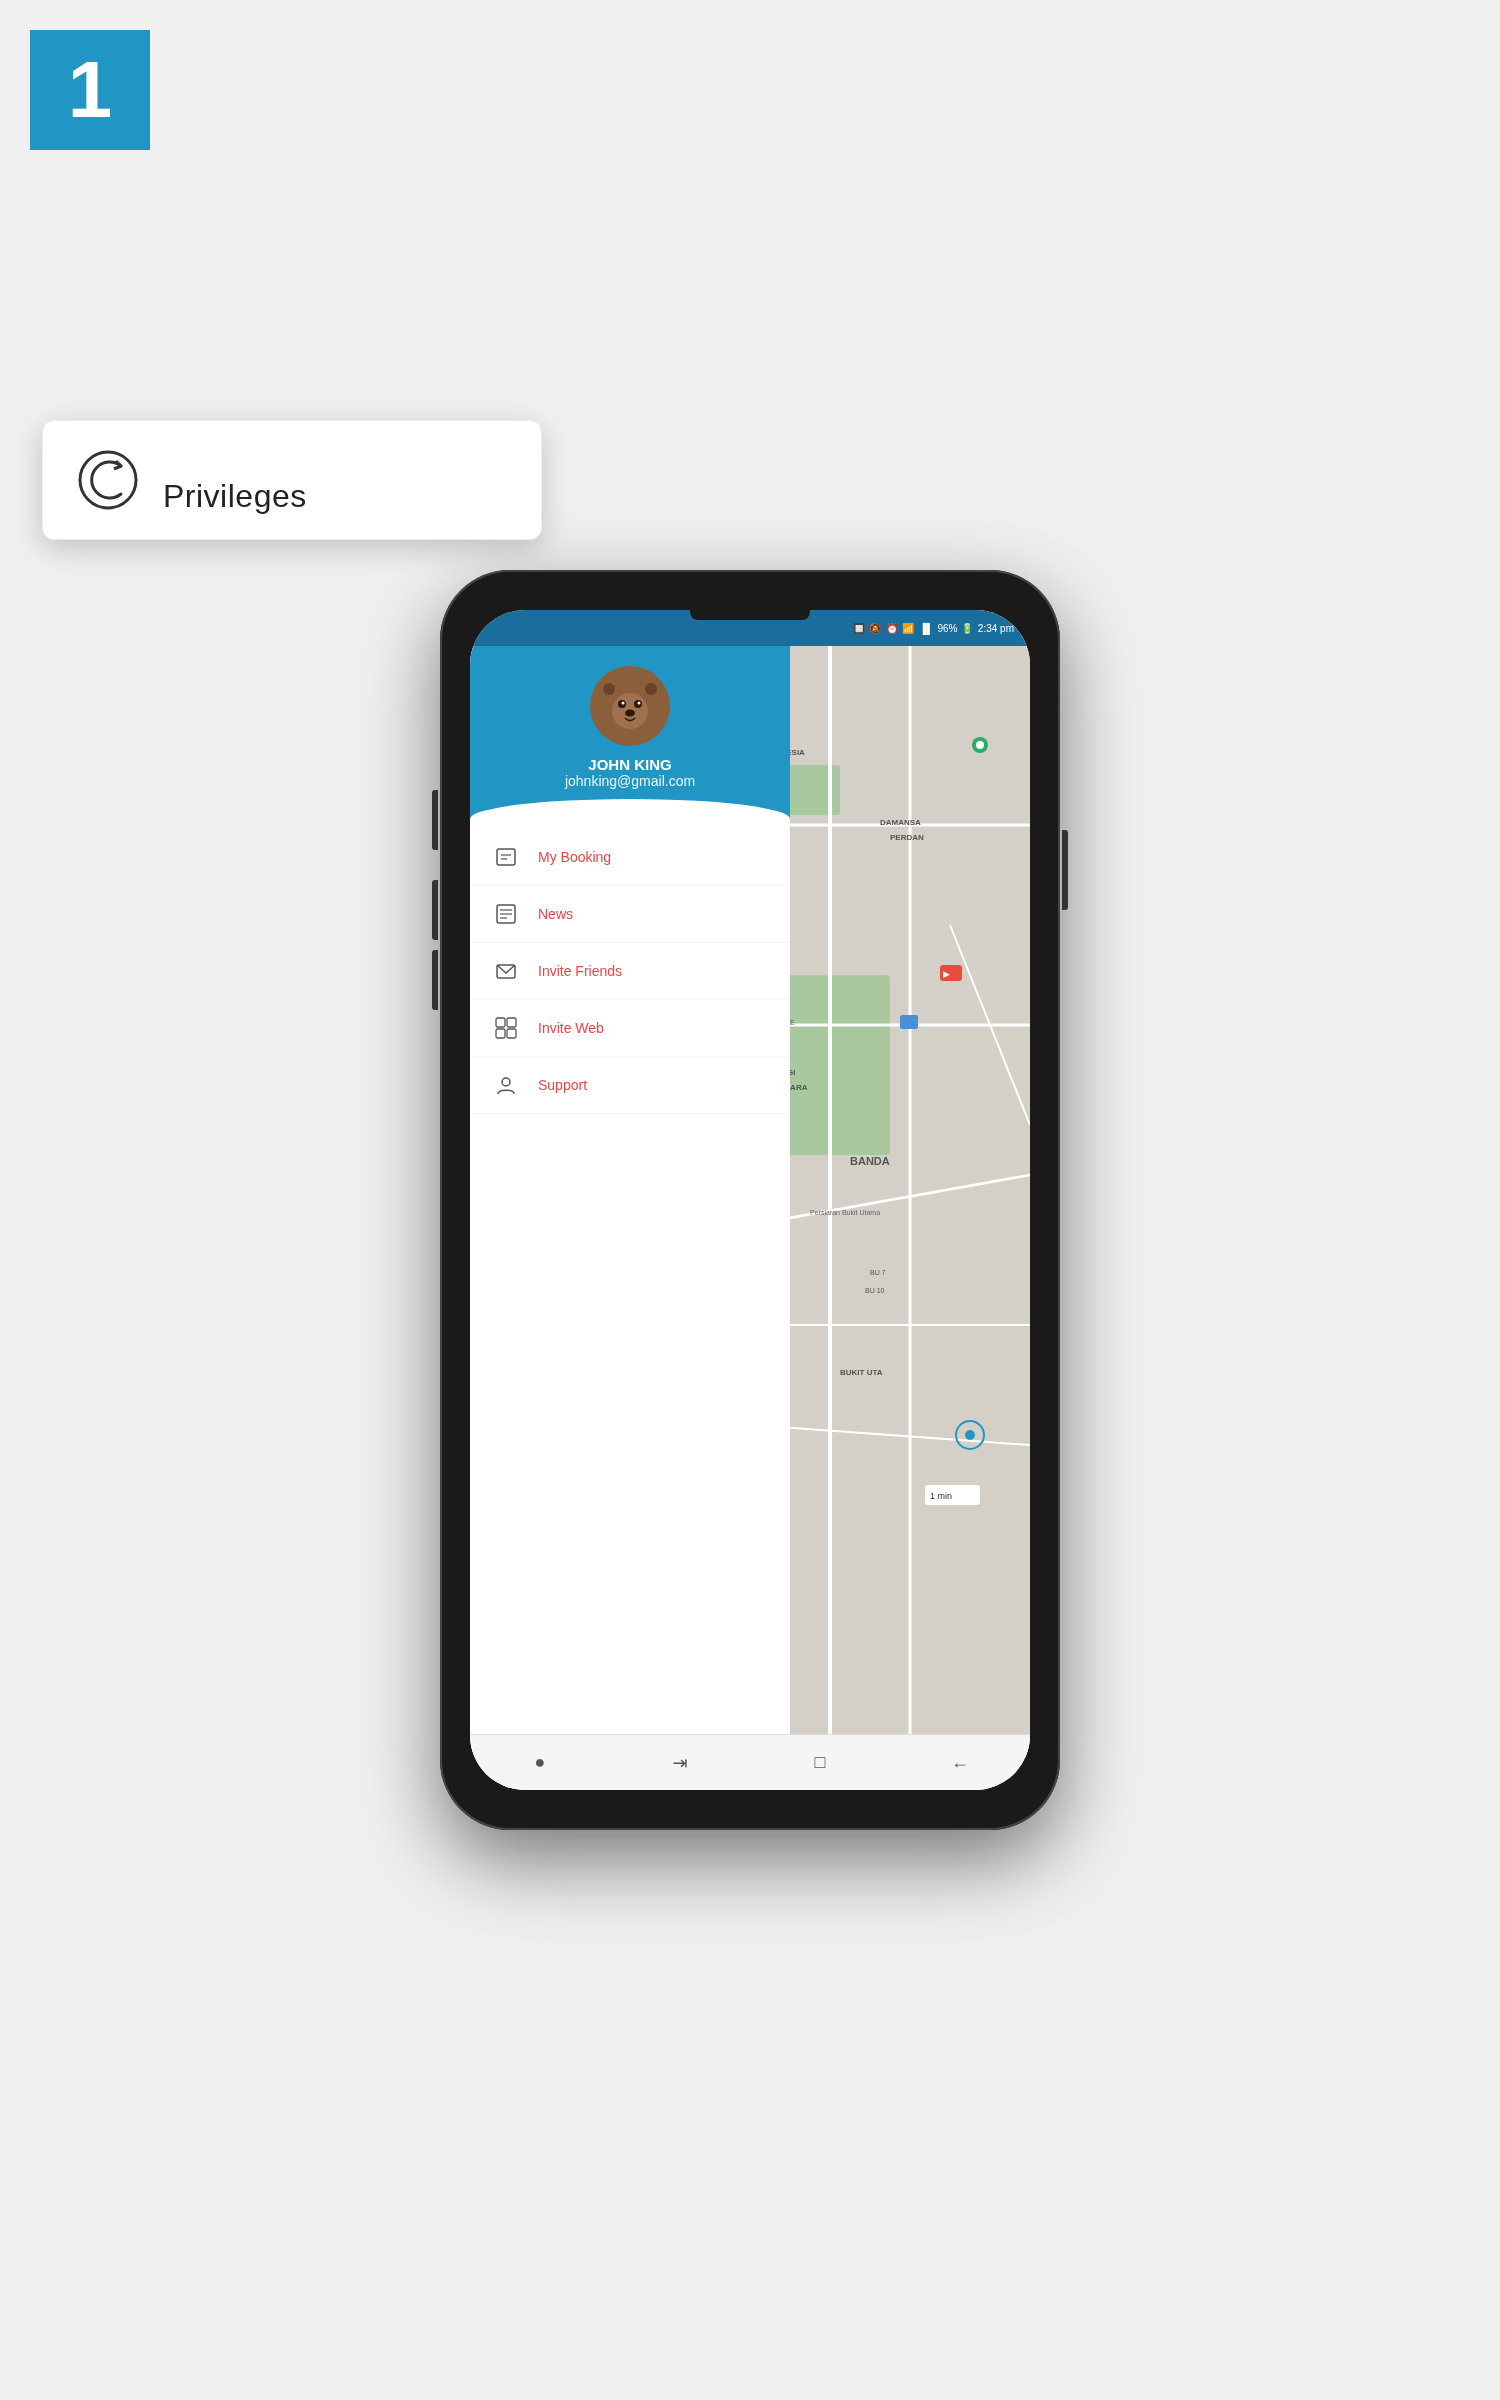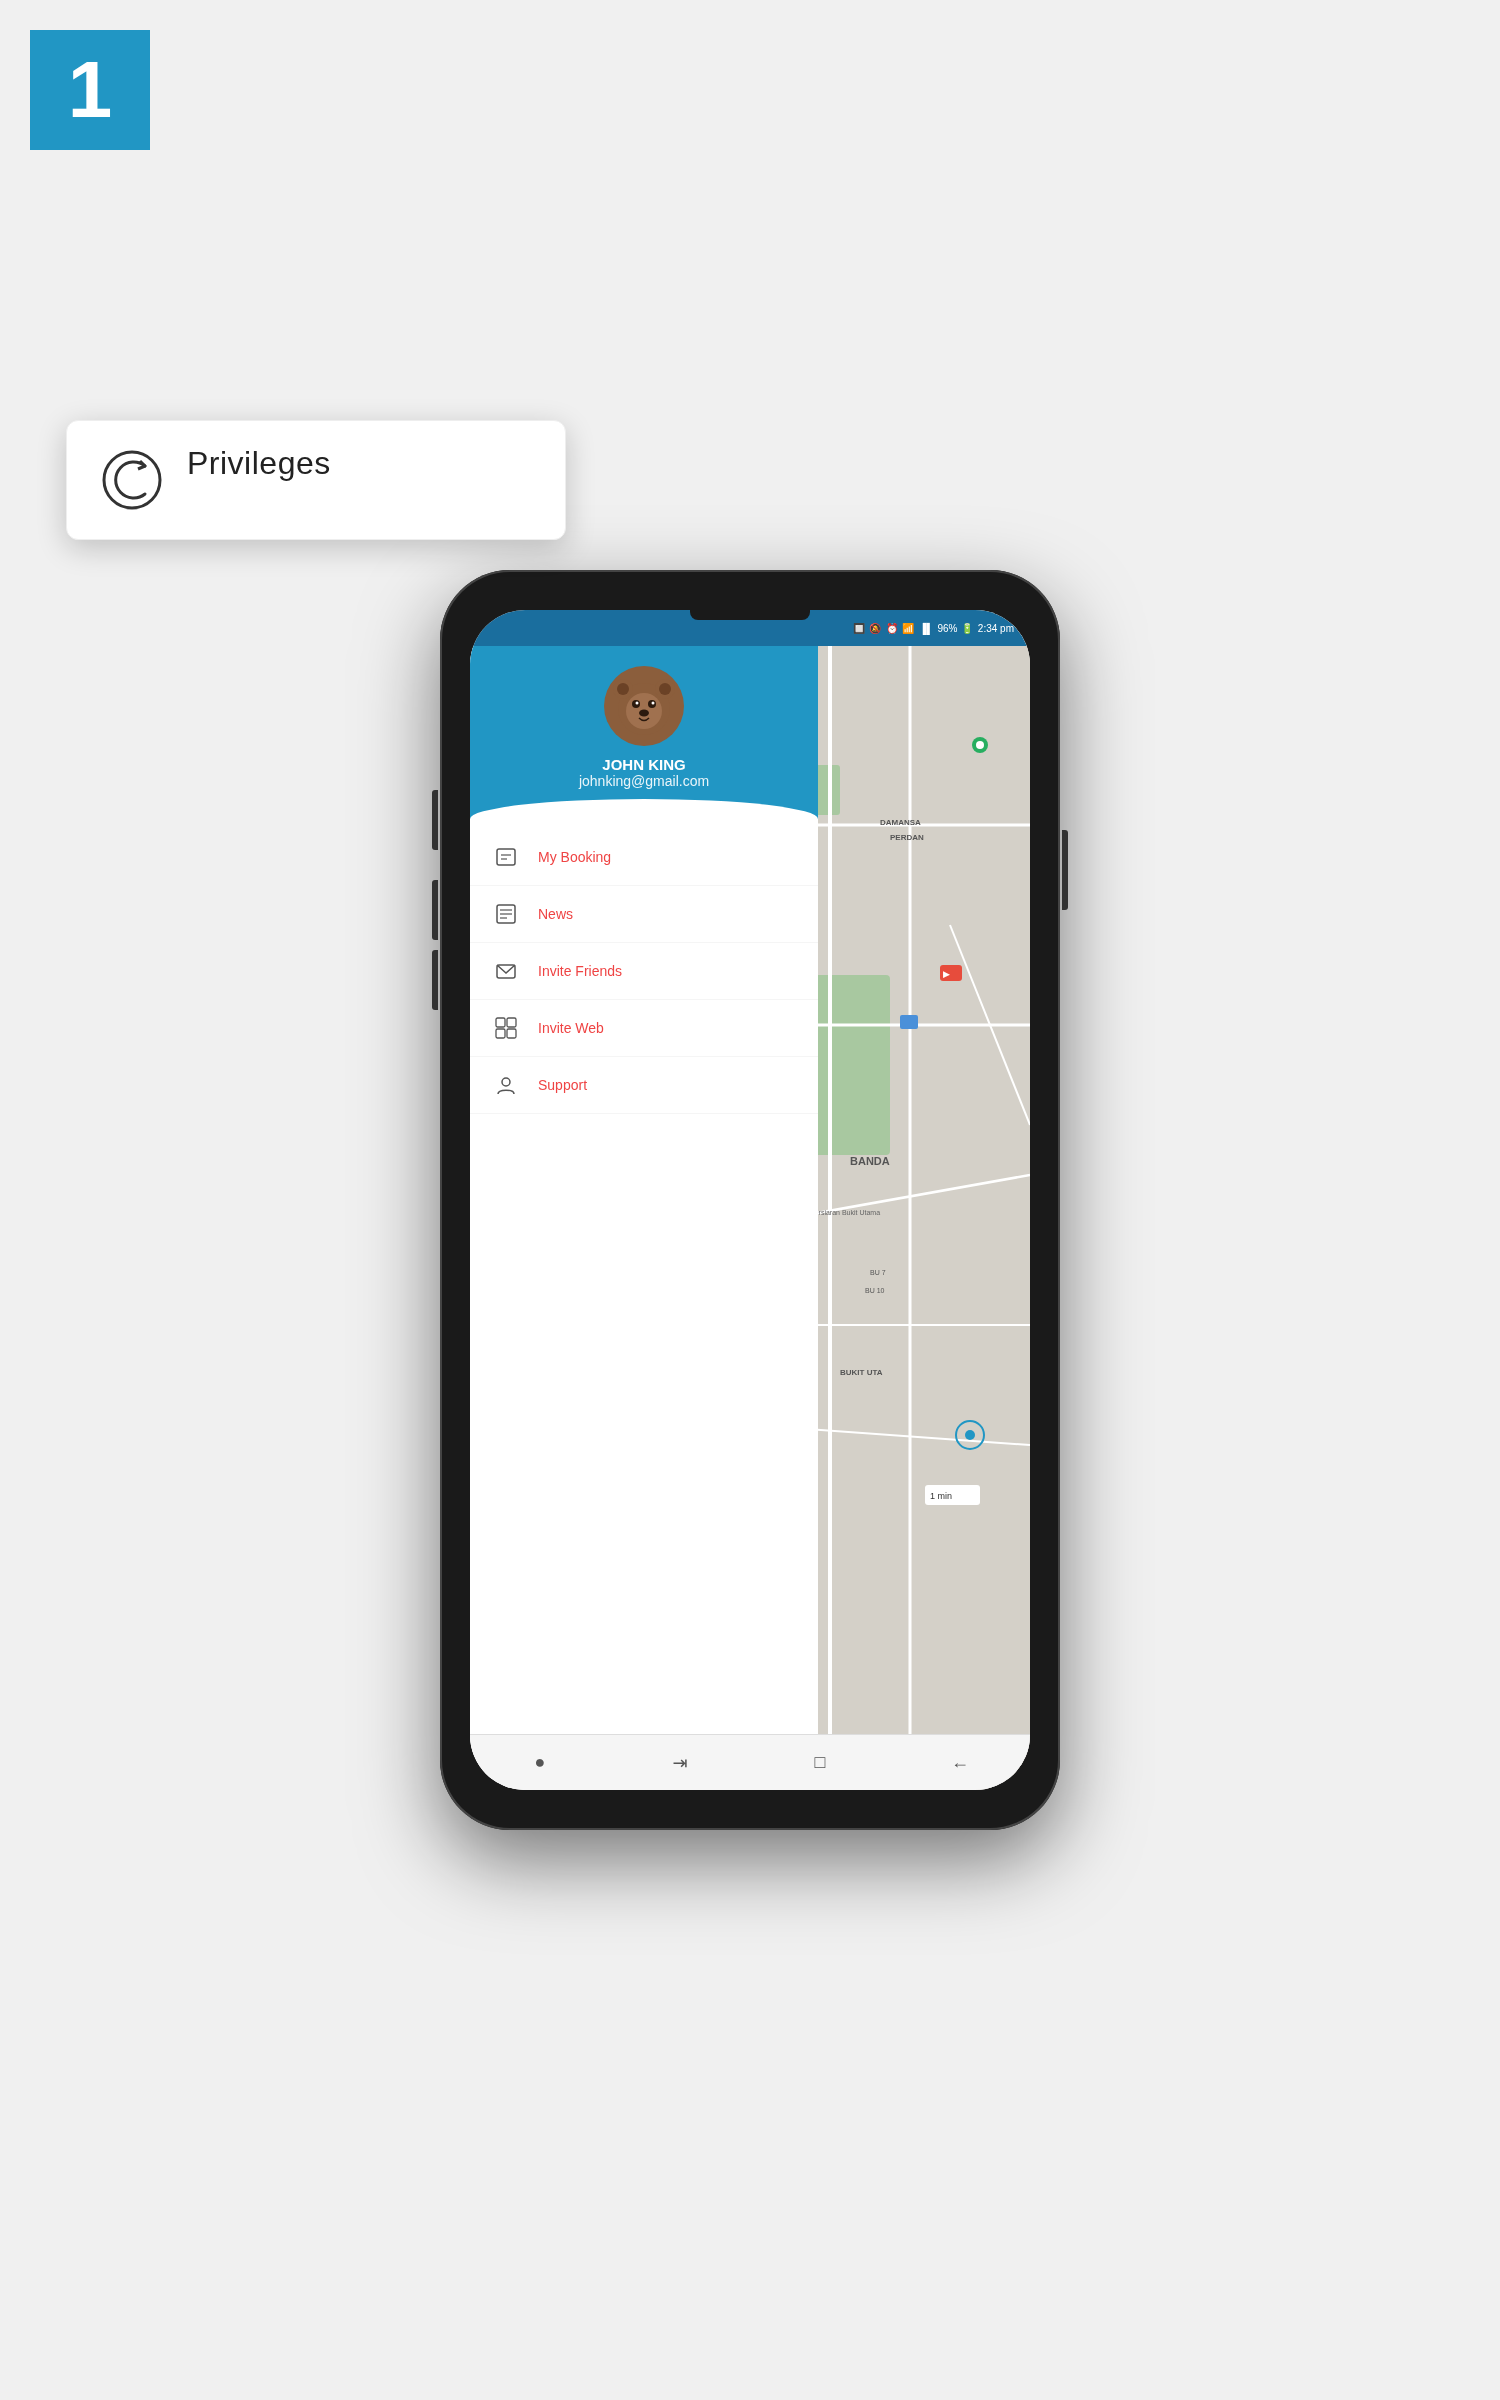--- a/index.html
+++ b/index.html
@@ -125,21 +125,21 @@
     .map-svg {
       width: 100%;
       height: 100%;
     }
 
     
     .drawer-panel {
       position: absolute;
       top: 36px;
       left: 0;
-      width: 348px;
+      width: 320px;
       height: calc(100% - 36px);
       background: white;
       z-index: 5;
       display: flex;
       flex-direction: column;
     }
 
     
     .drawer-header {
       background: #2196c4;
@@ -267,27 +267,27 @@
       align-items: center;
       justify-content: center;
       font-size: 18px;
       color: #555;
     }
 
     
     .privileges-popup {
       position: absolute;
       top: 420px;
-      left: 66px;
+      left: 42px;
       width: 500px;
       background: white;
       border-radius: 12px;
       box-shadow: 0 8px 30px rgba(0,0,0,0.2);
       display: flex;
-      align-items: flex-start;
+      align-items: flex-end;
       padding: 24px 30px;
       z-index: 50;
       border: 1px solid #eee;
     }
 
     .privileges-icon {
       width: 70px;
       height: 70px;
       display: flex;
       align-items: center;

